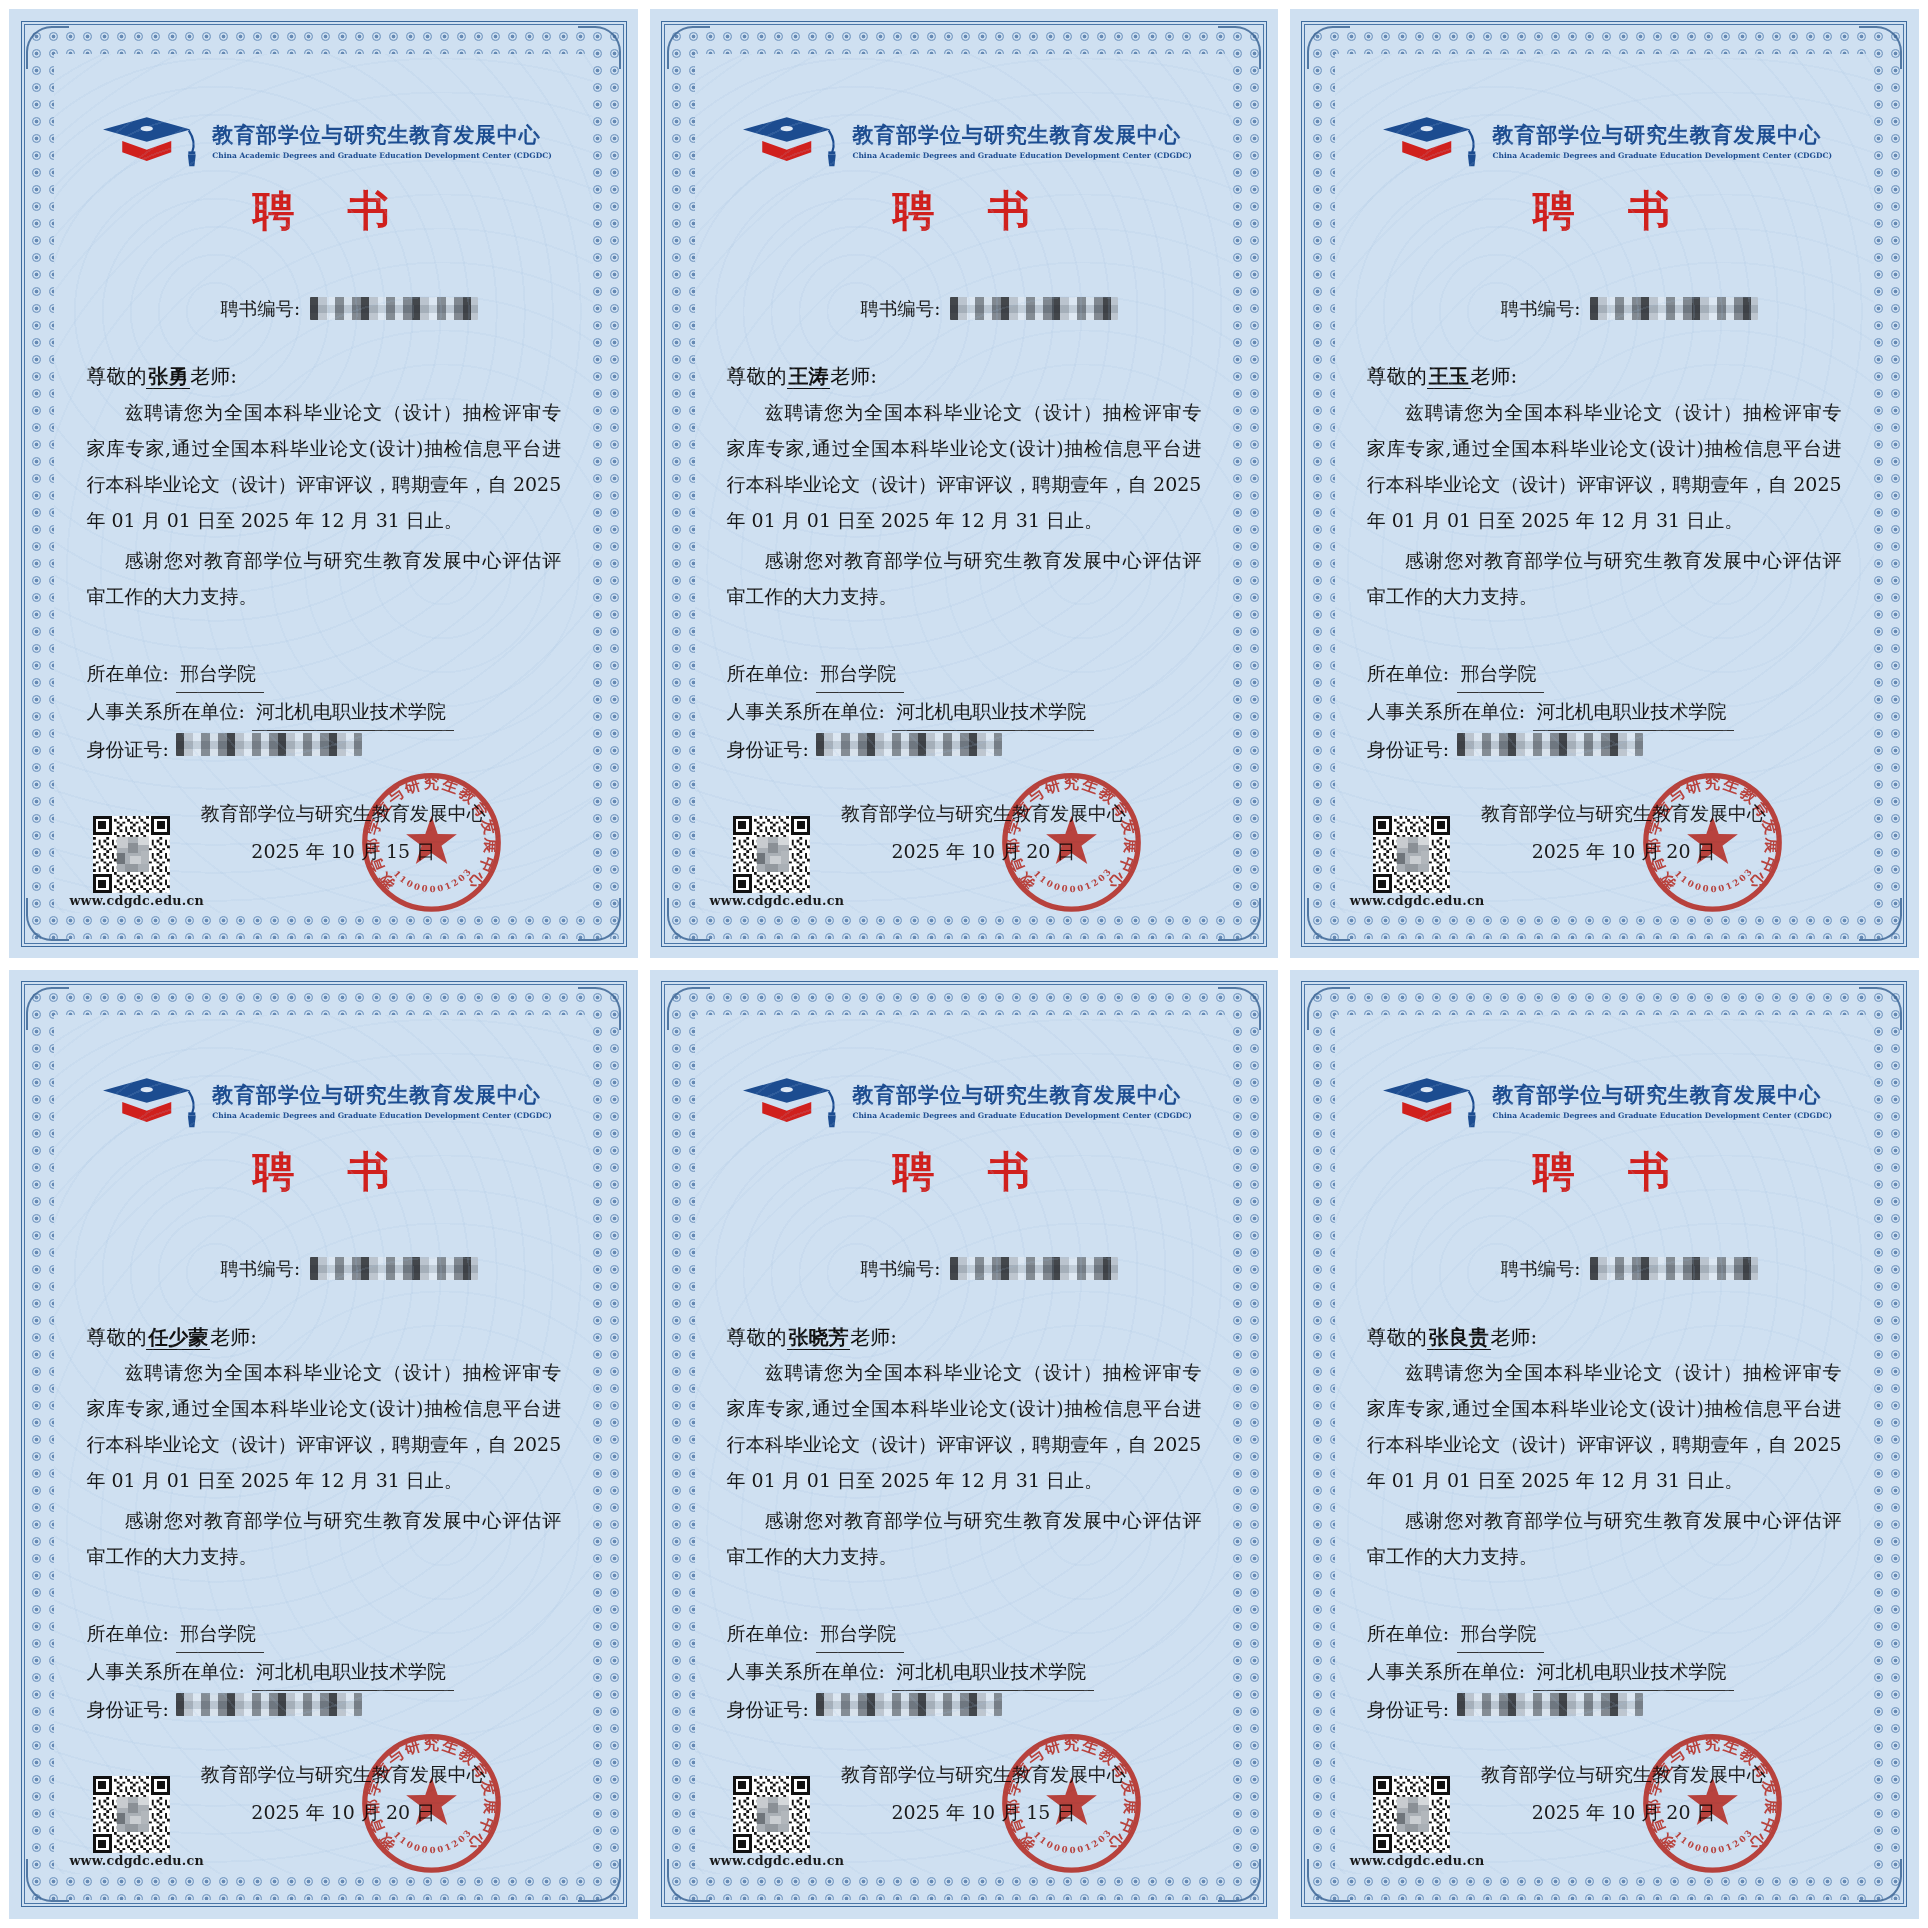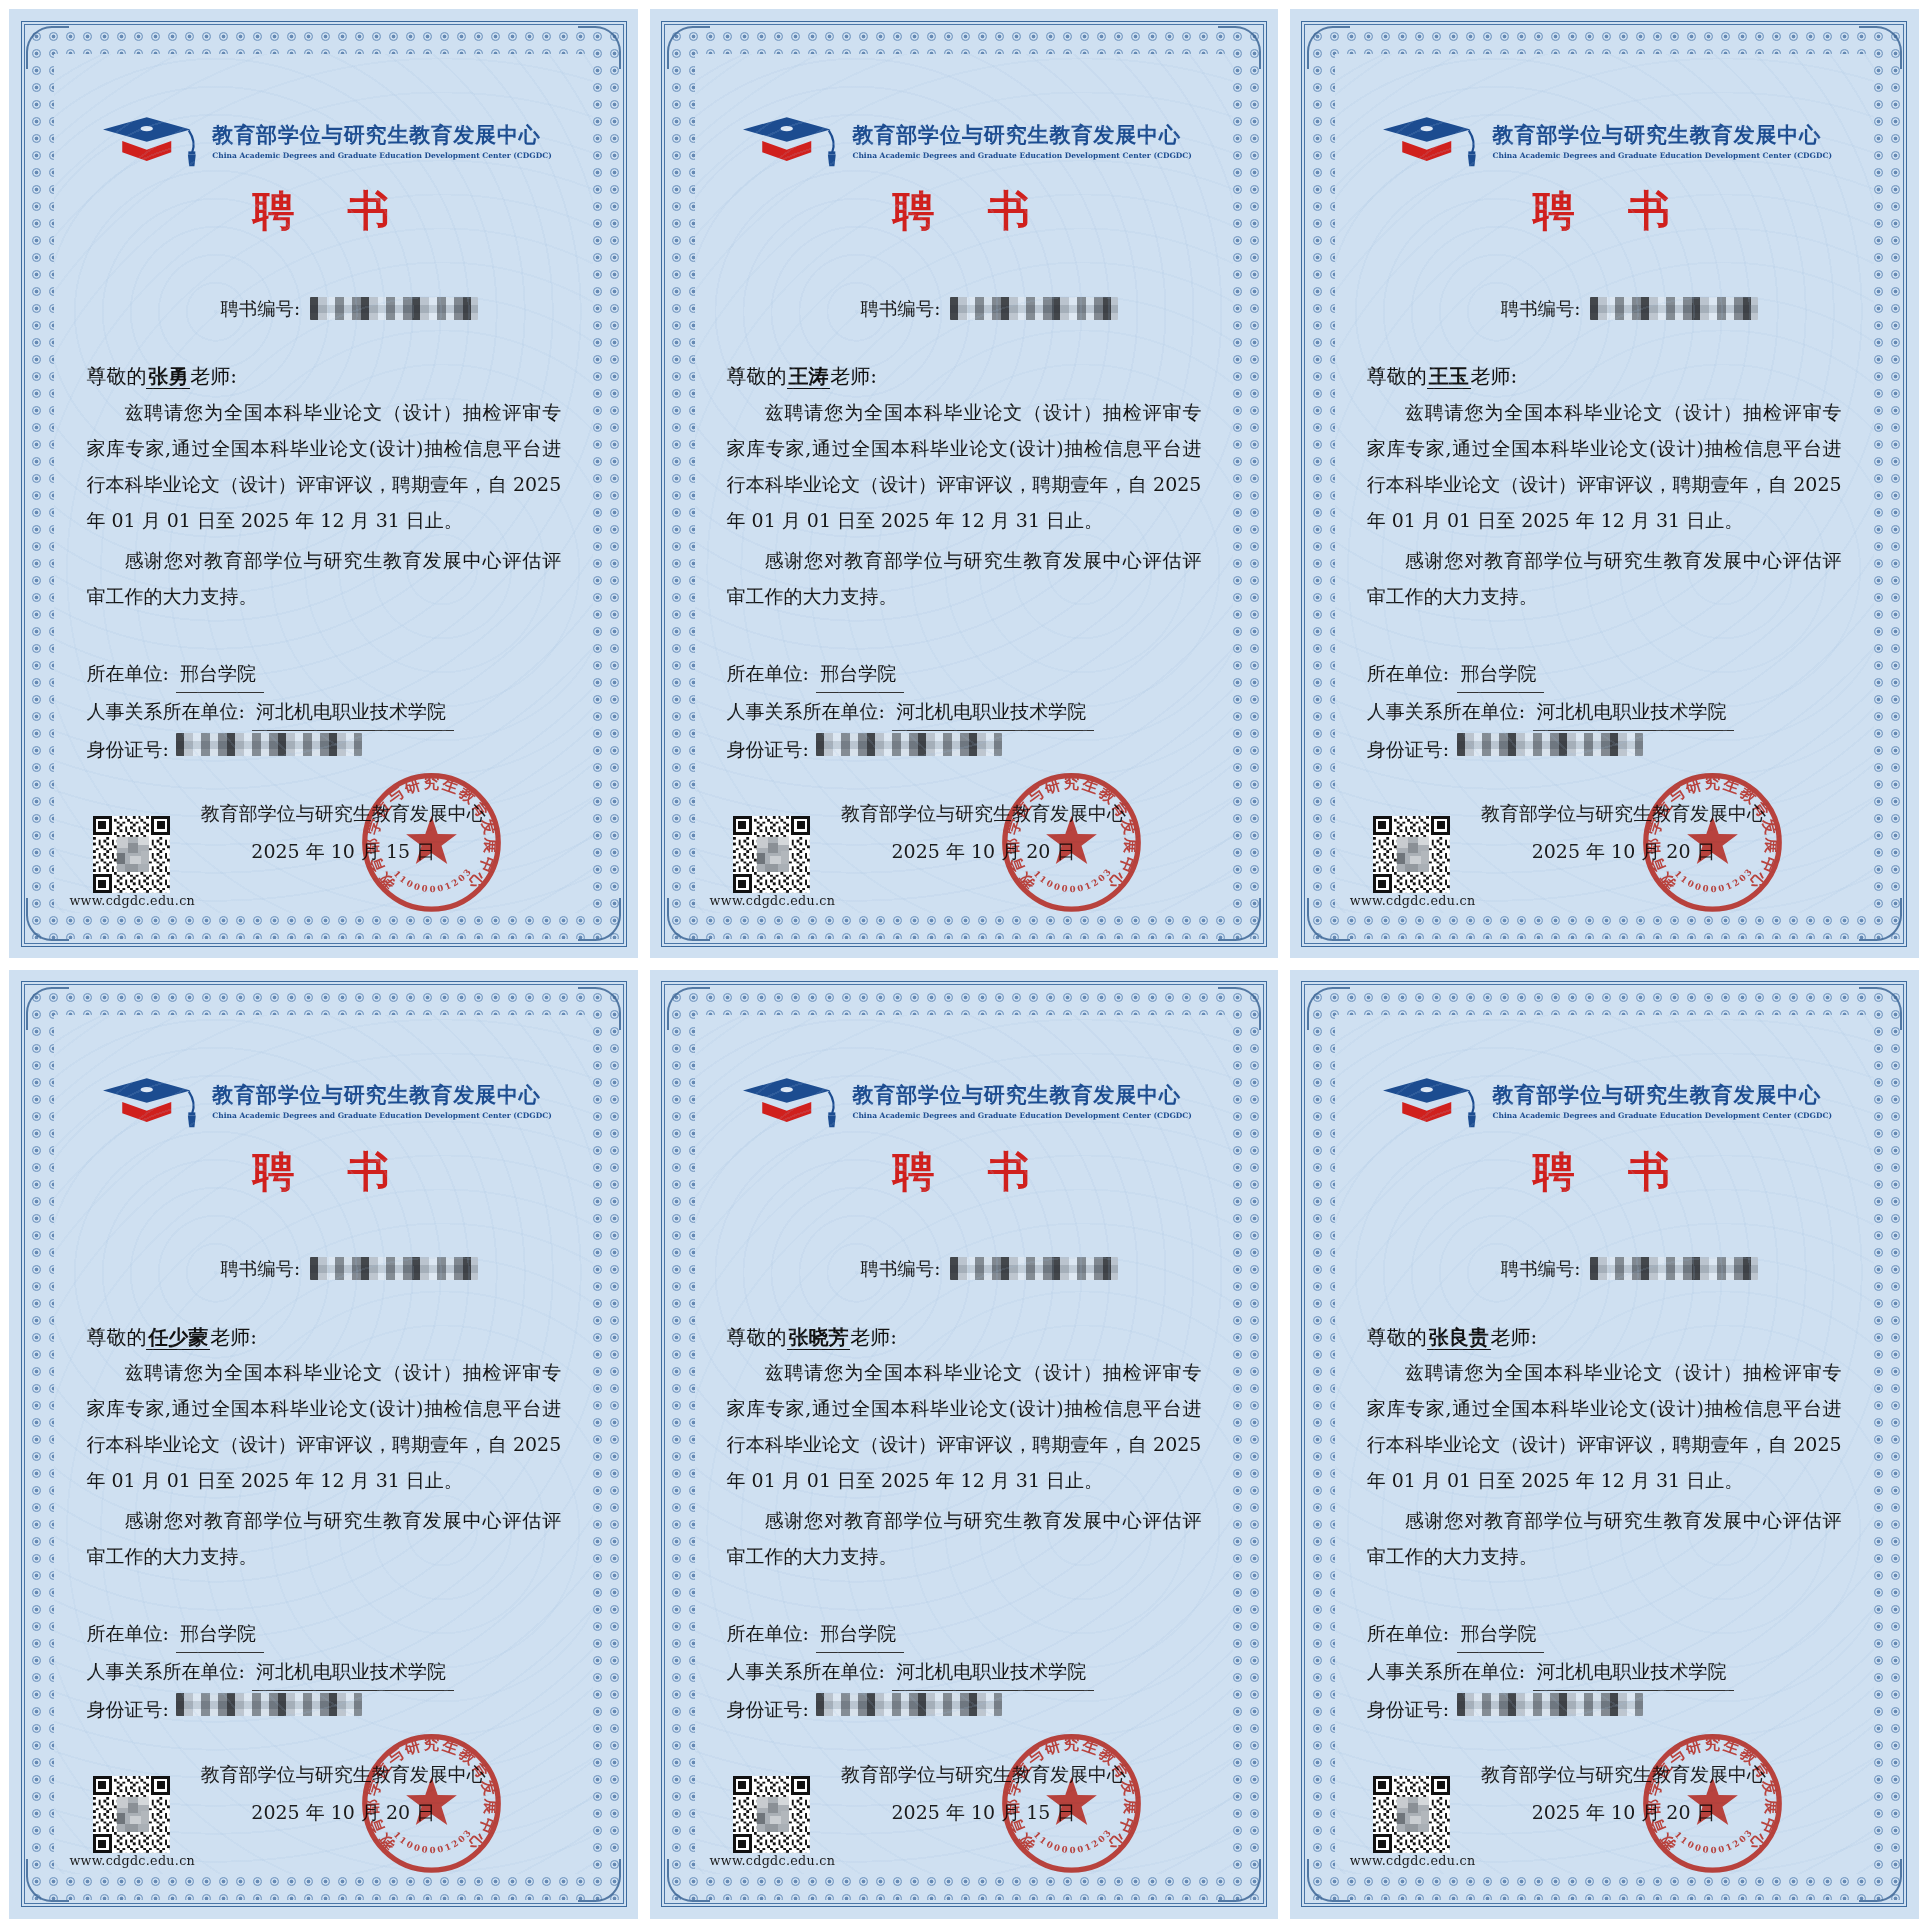--- a/index.html
+++ b/index.html
@@ -43,21 +43,21 @@
   .redacted-serial{width:168px;height:23.5px;}
   .redacted-id{width:186px;height:22.6px;}
   .salutation{margin-top:41px;font-size:20px;color:#111;}
   .recipient{font-weight:700;border-bottom:1.9px solid #111;padding:0 1.9px;}
   .body-p{margin:3.8px 0 0 0;font-size:19px;line-height:36px;color:#151515;text-align:justify;text-indent:2em;}
   .info{margin-top:41px;font-size:19px;color:#151515;line-height:36px;}
   .info-line{display:flex;align-items:baseline;gap:7.5px;}
   .uline{border-bottom:0.9px solid #333;padding:0 7.5px 0.9px 3.8px;white-space:nowrap;}
   .qr-block{position:absolute;left:15px;bottom:5.6px;width:124px;text-align:center;}
   .qr{width:77px;height:77px;display:block;margin:0 auto;}
-  .qr-caption{font-size:12.7px;font-weight:400;color:#1a1a1a;margin-top:0;letter-spacing:0.3px;text-align:right;}
+  .qr-caption{font-size:12.7px;font-weight:700;color:#1a1a1a;margin-top:0;letter-spacing:0.3px;text-align:right;}
   .sign-block{position:absolute;right:90px;bottom:43px;width:320px;text-align:center;font-size:19px;color:#1a1a1a;line-height:38px;z-index:4;}
   .seal{position:absolute;right:90px;bottom:0px;width:143px;height:143px;z-index:5;opacity:.9;mix-blend-mode:multiply;}
 </style>
 </head>
 <body>
 
 <div class="sheet" id="grid">
   <div class="cert">
     <div class="band"></div>
     <div class="corner tl"></div>

